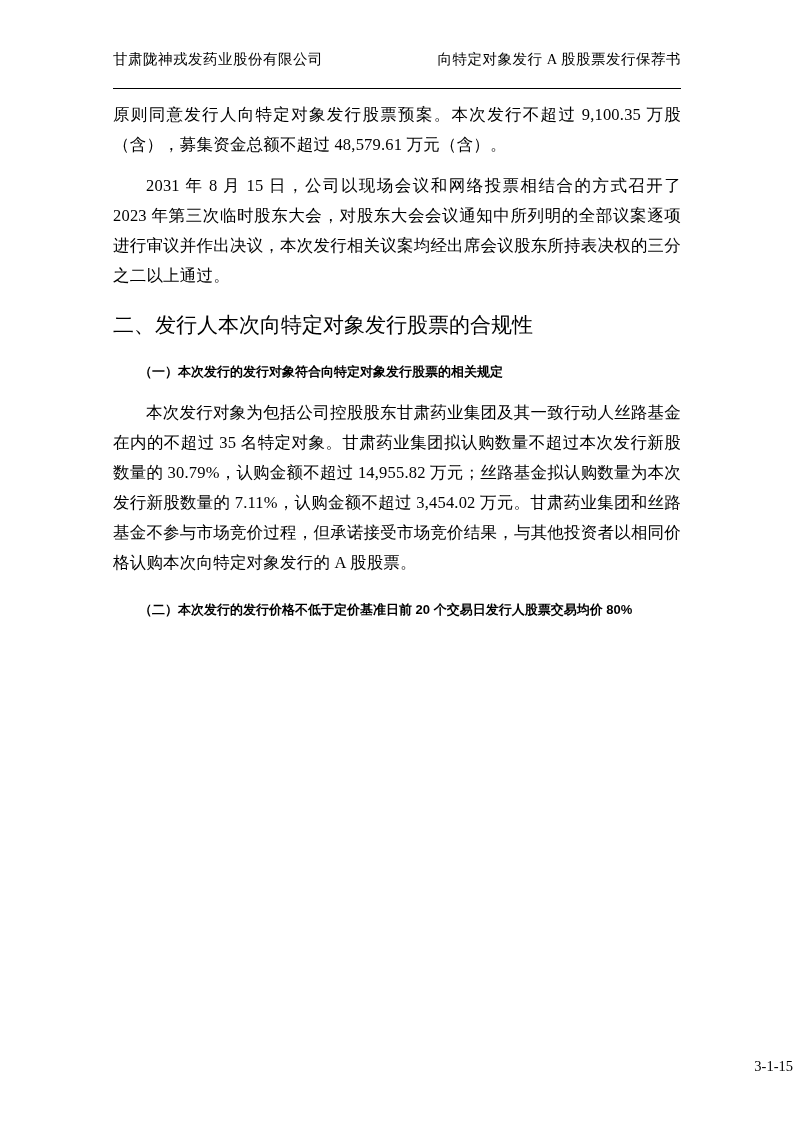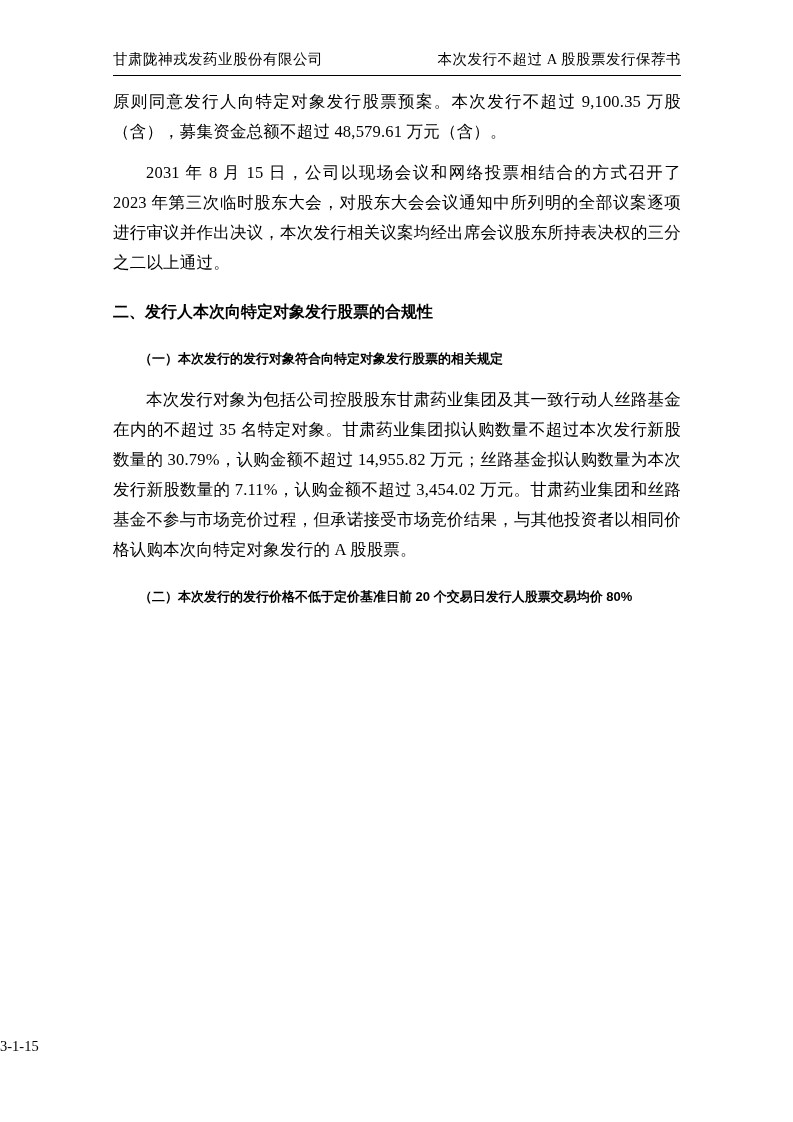--- a/index.html
+++ b/index.html
@@ -18,73 +18,73 @@
     padding: 48px 112px 0 113px;
     overflow: hidden;
     font-family: "Liberation Serif", "DejaVu Serif", serif;
   }
   .page-header {
     display: flex;
     justify-content: space-between;
     align-items: flex-end;
     font-size: 14.5px;
     line-height: 22px;
-    padding-bottom: 5px;
+    padding-bottom: 18px;
     border-bottom: 1.5px solid #000000;
     letter-spacing: 0.5px;
   }
   .doc-body {
     margin-top: 4px;
   }
   .doc-body p {
     margin: 11px 0 0 0;
     font-size: 16.5px;
     line-height: 30px;
     text-align: justify;
     text-indent: 2em;
     letter-spacing: 0.2px;
   }
   .doc-body p.continuation {
     text-indent: 0;
   }
   .heading-main {
     margin: 19px 0 0 0;
     font-family: "Liberation Sans", "DejaVu Sans", sans-serif;
-    font-weight: bold;
-    font-size: 16px;
+    font-weight: normal;
+    font-size: 21px;
     line-height: 30px;
     text-align: justify;
   }
   .heading-sub {
     margin: 17px 0 0 0;
     font-family: "Liberation Sans", "DejaVu Sans", sans-serif;
     font-weight: bold;
     font-size: 13px;
     line-height: 30px;
     text-indent: 2em;
     text-align: justify;
   }
   .page-footer {
     position: absolute;
     left: 0;
     right: 0;
-    bottom: 66px;
-    text-align: left;
+    bottom: 46px;
+    text-align: right;
     font-size: 14.5px;
     line-height: 20px;
   }
 </style>
 </head>
 <body>
 
 <div class="page">
 
   <header class="page-header">
     <span>甘肃陇神戎发药业股份有限公司</span>
-    <span>本次发行不超过 A 股股票发行保荐书</span>
+    <span>向特定对象发行 A 股股票发行保荐书</span>
   </header>
 
   <main class="doc-body">
 
     <p class="continuation">原则同意发行人向特定对象发行股票预案。本次发行不超过 9,100.35 万股（含），募集资金总额不超过 48,579.61 万元（含）。</p>
 
     <p>2031 年 8 月 15 日，公司以现场会议和网络投票相结合的方式召开了 2023 年第三次临时股东大会，对股东大会会议通知中所列明的全部议案逐项进行审议并作出决议，本次发行相关议案均经出席会议股东所持表决权的三分之二以上通过。</p>
 
     <h1 class="heading-main">二、发行人本次向特定对象发行股票的合规性</h1>
 

